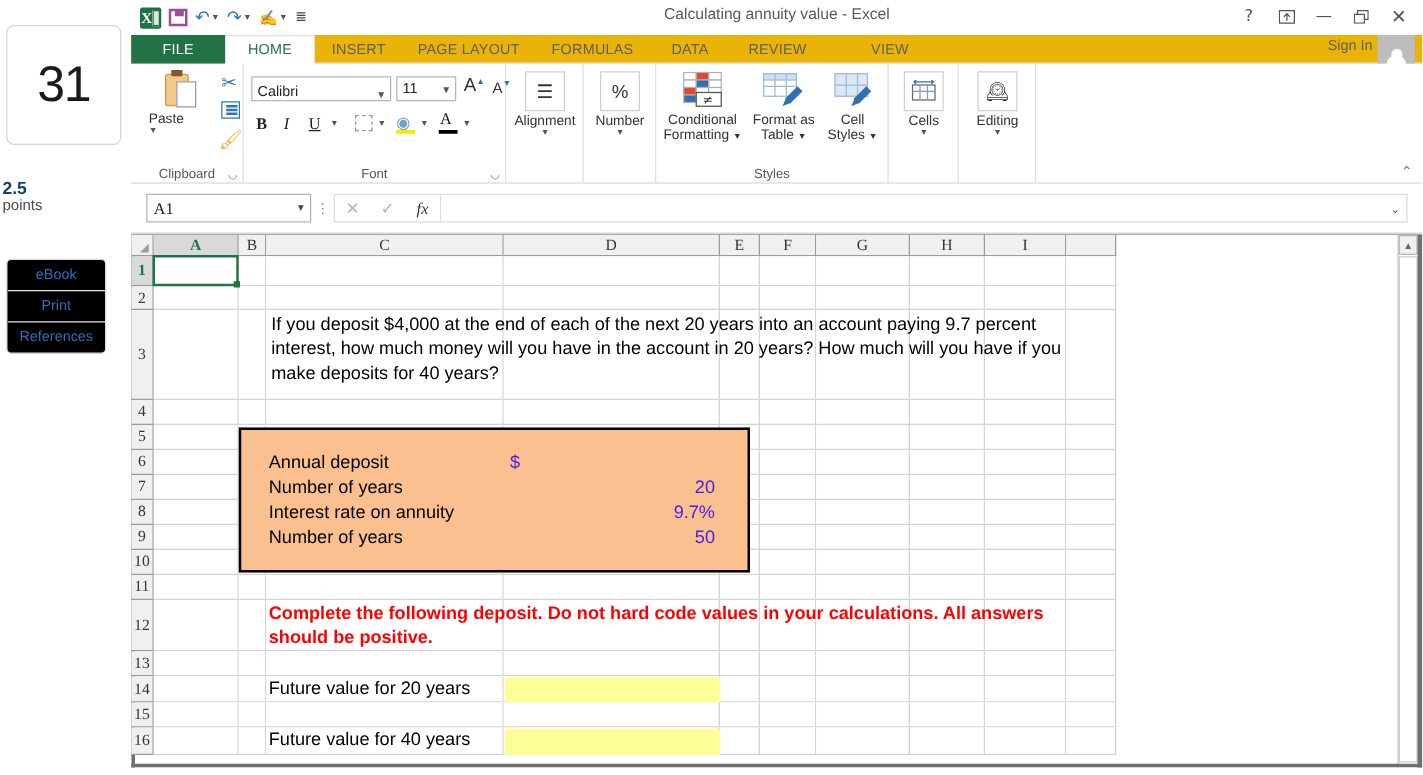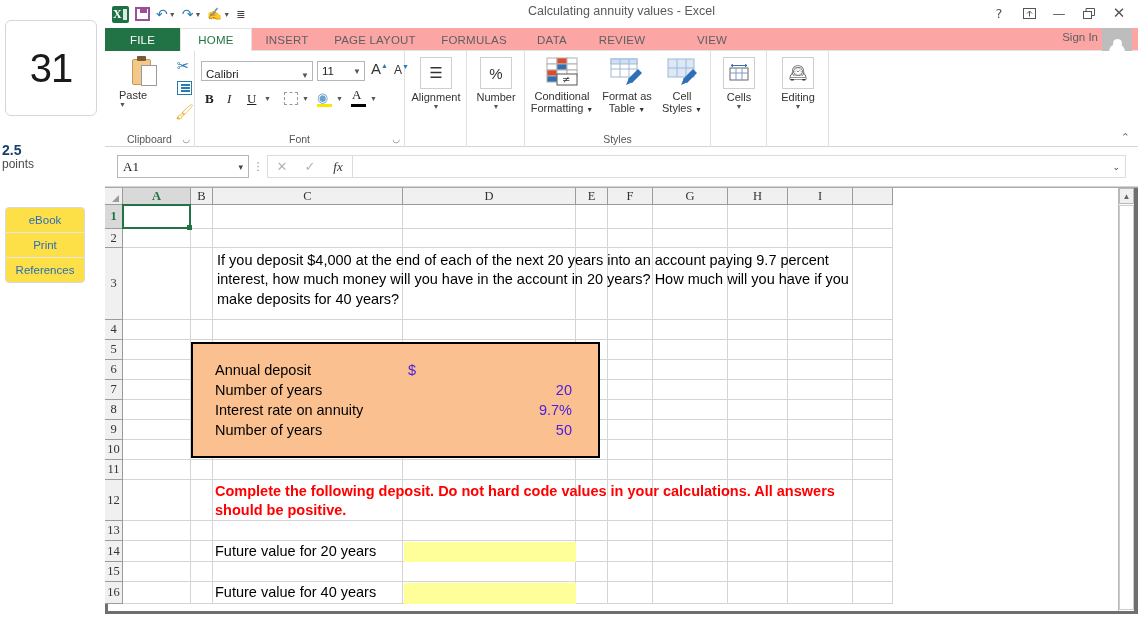--- a/index.html
+++ b/index.html
@@ -18,21 +18,21 @@
     position:absolute; left:5px; top:20px; width:92px; height:96px;
     border:1px solid #d6d6d6; border-radius:6px; background:#fff;
     display:flex; align-items:center; justify-content:center;
   }
   #qnum-box .qnum { font-size:40px; color:#1a1a1a; font-weight:400; letter-spacing:-1px; }
   #points-wrap { position:absolute; left:2px; top:142px; width:100px; line-height:1.15; }
   #points-wrap .pts-val { font-size:14px; font-weight:bold; color:#16406b; display:block; }
   #points-wrap .pts-lbl { font-size:12px; color:#4a4a4a; display:block; }
   #side-links {
     position:absolute; left:5px; top:207px; width:80px;
-    border:1px solid #dadada; border-radius:4px; overflow:hidden; background:#fde047;
+    border:1px solid #dadada; border-radius:4px; overflow:hidden; background:#000000;
   }
   #side-links .slink {
     display:block; text-align:center; font-size:11.5px; color:#2a6ebb;
     padding:6px 2px; border-bottom:1px solid #e6e6e6; text-decoration:none; cursor:pointer;
   }
   #side-links .slink:last-child { border-bottom:none; }
 
   
   #excel { position:absolute; left:105px; top:0; width:1033px; height:620px; background:#fff; }
 
@@ -60,21 +60,21 @@
   #win-title {
     position:absolute; left:0; right:0; top:4px; text-align:center;
     font-size:12.5px; color:#5a5a5a;
   }
   #win-ctrls { position:absolute; right:4px; top:2px; display:flex; align-items:center; gap:0px; }
   .wbtn { width:30px; height:22px; display:flex; align-items:center; justify-content:center;
           font-size:13px; color:#555; cursor:pointer; font-family:"DejaVu Sans", sans-serif; }
   .wbtn.close { font-size:15px; }
 
   
-  #tabs { position:relative; height:23px; background:#fca5a5; border-bottom:1px solid #e3e3e3; }
+  #tabs { position:relative; height:23px; background:#eab308; border-bottom:1px solid #e3e3e3; }
   .tab {
     position:absolute; top:0; height:23px; display:flex; align-items:center; justify-content:center;
     font-size:11.5px; color:#5f5f5f; letter-spacing:.2px; cursor:pointer; padding:0 10px;
   }
   .tab.file { background:#217346; color:#fff; font-weight:normal; }
   .tab.active { color:#217346; background:#fff; border-left:1px solid #e3e3e3;
                 border-right:1px solid #e3e3e3; border-top:1px solid #e3e3e3;
                 height:24px; border-bottom:1px solid #fff; }
   #signin { position:absolute; right:40px; top:3px; font-size:11.5px; color:#5f5f5f; cursor:pointer; }
   #avatar { position:absolute; right:6px; top:0px; width:30px; height:26px; background:#bdbdbd;
@@ -230,21 +230,21 @@
             <span class="caret">▼</span>
           </div>
         <div class="qat-btn">
             <span class="touch-ico">✍</span>
             <span class="caret">▼</span>
           </div>
         <div class="qat-btn">
             <span class="qat-more">≣</span>
           </div>
       </div>
-      <div id="win-title">Calculating annuity values - Excel</div>
+      <div id="win-title">Calculating annuity value - Excel</div>
       <div id="win-ctrls">
         <div class="wbtn">?</div>
         <div class="wbtn">
           <svg width="13" height="13" viewBox="0 0 13 13">
             <rect x="0.5" y="1.5" width="12" height="10" fill="none" stroke="#555"></rect>
             <path d="M6.5 9.5 L6.5 4.5 M4 6.5 L6.5 4 L9 6.5" fill="none" stroke="#555"></path>
           </svg>
         </div>
         <div class="wbtn">—</div>
         <div class="wbtn">

